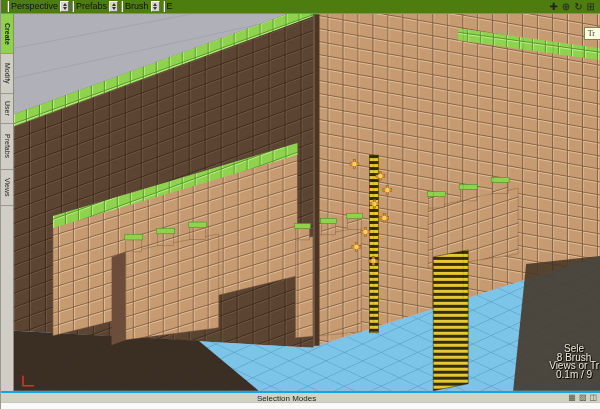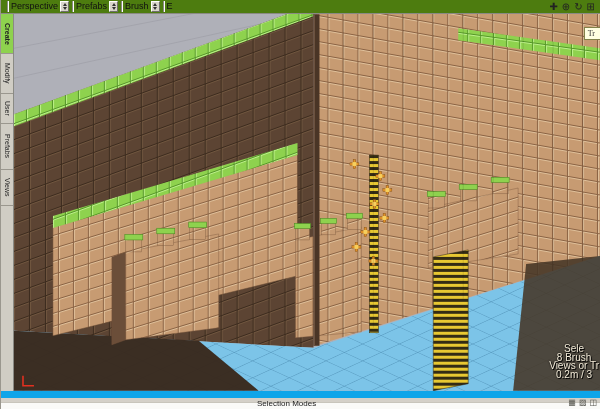--- a/index.html
+++ b/index.html
@@ -30,21 +30,21 @@
 
   .viewport { position:relative; width:586px; height:377px; background:var(--c-sky,#afb0b8); overflow:hidden; }
   .viewport svg { display:block; }
 
   .tooltip { position:absolute; top:13px; right:0; background:var(--c-tooltip-bg,#ffffe1); border:1px solid #82824a;
              border-right:none; font-size:8px; line-height:9px; color:#333; padding:1px 5px 1px 3px; z-index:5;font-family:Liberation Serif, serif; }
   .overlay-stats { position:absolute; right:1px; bottom:12px; text-align:center; font-size:10px; line-height:8.5px;
                    color:#f4ecd9; text-shadow:0 0 2px #000, 1px 1px 0 #000; z-index:4;margin-top:44px; }
 
   
-  .statusbar { height:11px; background:#d4d0c8; border-top:7px solid #0ea5e9; position:relative; font-size:8px; }
+  .statusbar { height:11px; background:#d4d0c8; border-top:2px solid #0ea5e9; position:relative; font-size:8px; }
   .status-label { position:absolute; left:256px; top:1px; color:#222; line-height:9px; }
   .status-icons { position:absolute; right:3px; top:0; display:flex; gap:3px; font-size:8px; line-height:10px; color:#50504a; }
   .panel-cut { height:7px; background:#fafaf8; border-top:1px solid #c8c5bc; }
 </style>
 </head>
 <body>
 
 <div class="screen">
 
   <div class="toolbar">
@@ -238,21 +238,21 @@
 
         <polyline points="9,362 9,372 20,372" fill="none" style="stroke:var(--c-axis-red,#e03020)" stroke-width="1.6"></polyline>
       </svg>
 
       <div class="tooltip">Tr</div>
 
       <div class="overlay-stats">
         <div>Sele</div>
         <div>8 Brush</div>
         <div>Views or Tr</div>
-        <div>0.2m / 3</div>
+        <div>0.1m / 9</div>
       </div>
     </div>
   </div>
 
   <div class="statusbar">
     <span class="status-label">Selection Modes</span>
     <span class="status-icons">
       <span>▦</span>
       <span>▨</span>
       <span>◫</span>

